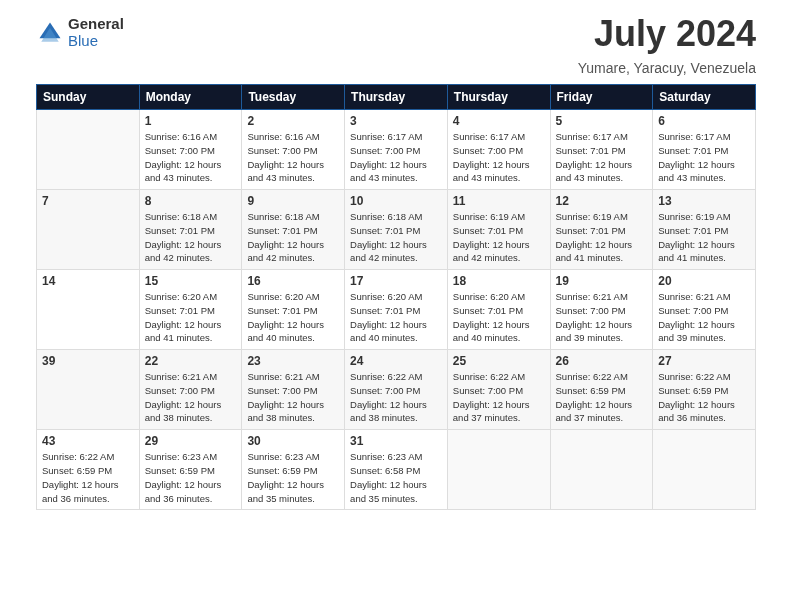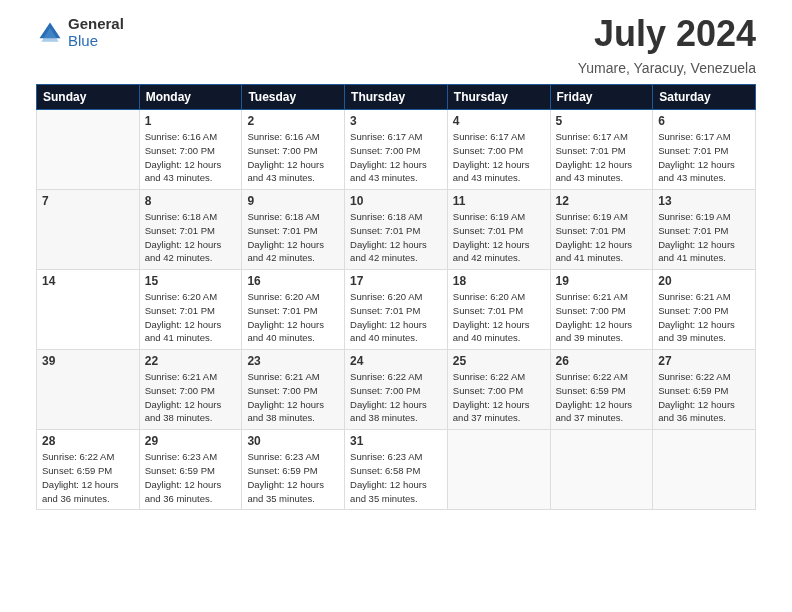--- a/index.html
+++ b/index.html
@@ -318,21 +318,21 @@
           <td>
             <span class="day-num">27</span>
             <div class="day-info" style="white-space: pre-line;">Sunrise: 6:22 AM
 Sunset: 6:59 PM
 Daylight: 12 hours
 and 36 minutes.</div>
           </td>
         </tr>
         <tr>
           <td>
-            <span class="day-num">28</span>
+            <span class="day-num">43</span>
             <div class="day-info" style="white-space: pre-line;">Sunrise: 6:22 AM
 Sunset: 6:59 PM
 Daylight: 12 hours
 and 36 minutes.</div>
           </td>
           <td>
             <span class="day-num">29</span>
             <div class="day-info" style="white-space: pre-line;">Sunrise: 6:23 AM
 Sunset: 6:59 PM
 Daylight: 12 hours

